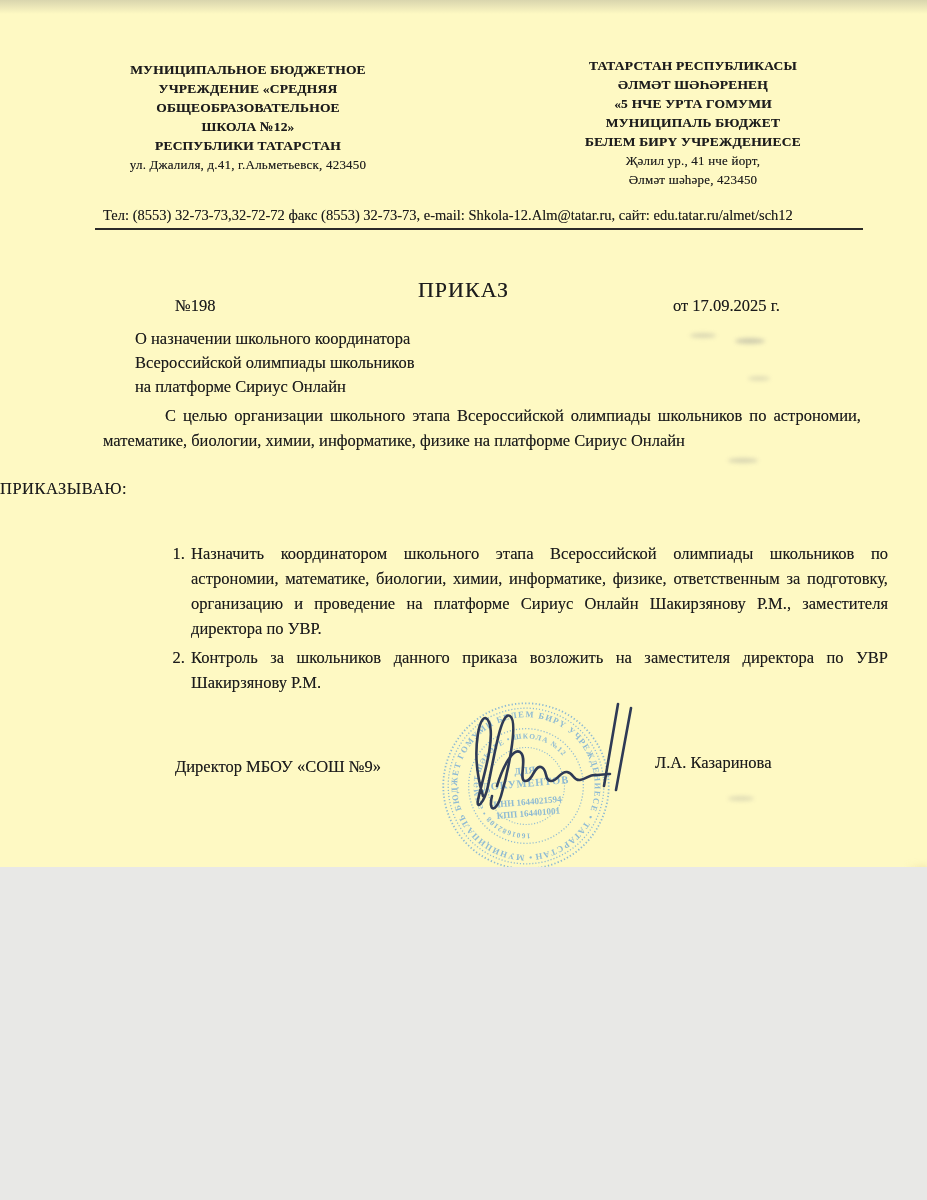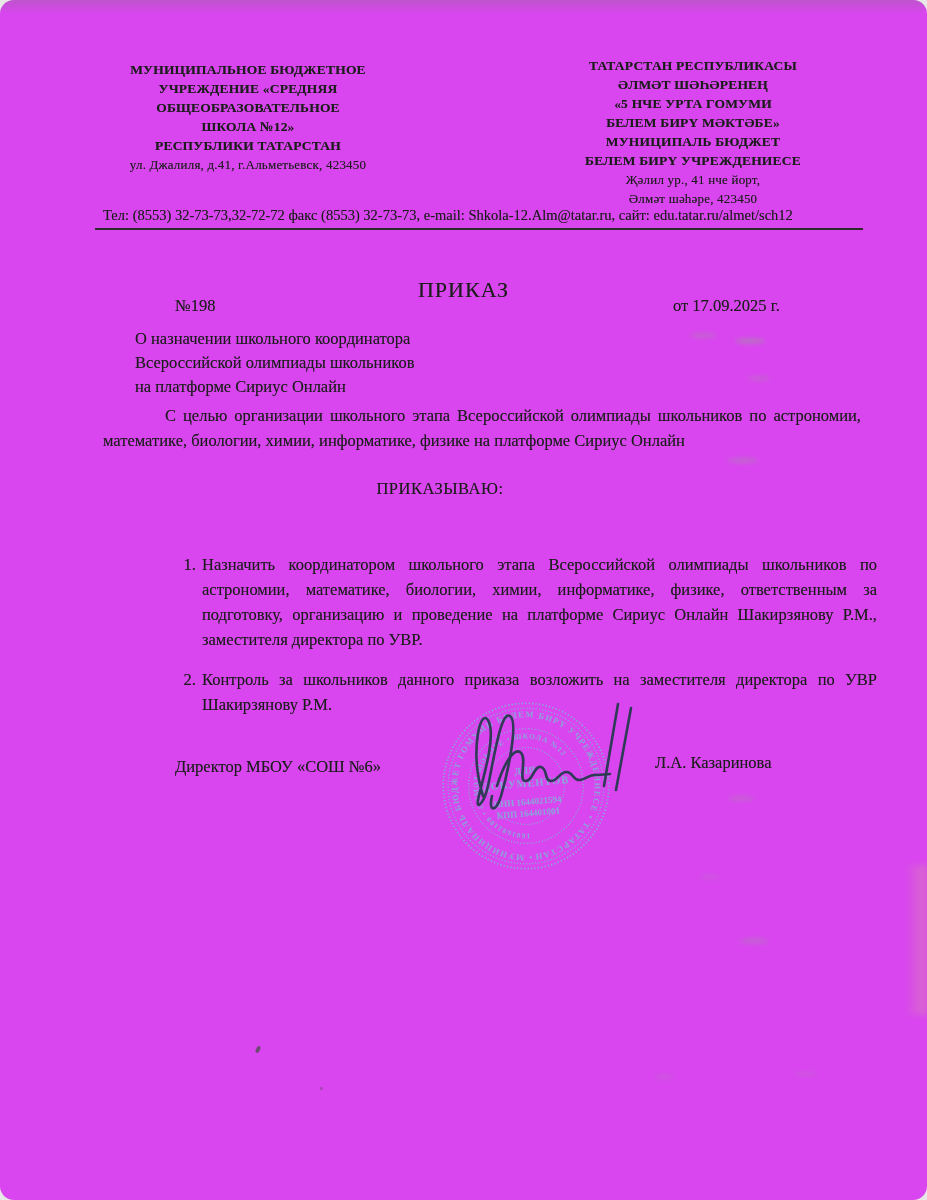--- a/index.html
+++ b/index.html
@@ -1,24 +1,23 @@
 <!DOCTYPE html>
 <html><head>
 <meta charset="utf-8">
 <style>
   html,body{margin:0;padding:0;background:#e8e8e6;}
   .page{
     position:relative;
-    width:927px;height:1200px;
+    width:927px;height:867px;
     margin:0 auto;
-    background:#d946ef;
+    background:#fef9c3;
     overflow:hidden;
     font-family:"Liberation Serif","DejaVu Serif",serif;
     color:#1c1c1c;
-    border-radius:14px;
   }
   .scan-top-edge{
     position:absolute;top:0;left:0;width:100%;height:14px;
     background:linear-gradient(to bottom, rgba(120,120,118,0.28), rgba(120,120,118,0));
   }
   .scan-right-strip{
     position:absolute;right:0;top:865px;width:22px;height:150px;
     background:linear-gradient(to left, rgba(214,190,120,0.30), rgba(214,190,120,0));
     filter:blur(3px);
   }
@@ -51,31 +50,31 @@
     position:absolute;left:135px;top:327px;width:360px;
     font-size:16.5px;line-height:24px;
   }
   .preamble{
     position:absolute;left:103px;top:404px;width:758px;
     font-size:16.5px;line-height:24.5px;
     text-align:justify;text-indent:62px;
   }
   .resolve{
     position:absolute;left:0;top:479px;width:880px;
-    text-align:center;font-size:16.5px;letter-spacing:0.5px;
+    font-size:16.5px;letter-spacing:0.5px;
   }
   .order-list{
     position:absolute;left:155px;top:537px;width:707px;
     font-size:16.5px;line-height:25px;
     margin:0;padding:0 0 0 30px;
   }
   .order-list li{
     text-align:justify;
     padding-left:2px;
-    margin:15px;
+    margin:4px;
   }
   .sig-position{position:absolute;left:175px;top:757px;font-size:16.5px;}
   .sig-name{position:absolute;left:655px;top:753px;font-size:16.5px;}
   .stamp-wrap{position:absolute;left:423px;top:688px;width:240px;height:195px;}
   .stamp-svg{position:absolute;left:5px;top:12px;opacity:0.88;}
   .signature-svg{position:absolute;left:18px;top:0px;}
   .smudge{
     position:absolute;background:#9a9a96;border-radius:50%;
     filter:blur(2px);
   }
@@ -95,21 +94,20 @@
     <div>ОБЩЕОБРАЗОВАТЕЛЬНОЕ</div>
     <div>ШКОЛА №12»</div>
     <div>РЕСПУБЛИКИ ТАТАРСТАН</div>
     <div class="addr">ул. Джалиля, д.41, г.Альметьевск, 423450</div>
   </div>
 
   <div class="header-col header-right txt">
     <div>ТАТАРСТАН РЕСПУБЛИКАСЫ</div>
     <div>ӘЛМӘТ ШӘҺӘРЕНЕҢ</div>
     <div>«5 НЧЕ УРТА ГОМУМИ</div>
-    <div>БЕЛЕМ БИРҮ МӘКТӘБЕ»</div>
     <div>МУНИЦИПАЛЬ БЮДЖЕТ</div>
     <div>БЕЛЕМ БИРҮ УЧРЕЖДЕНИЕСЕ</div>
     <div class="addr">Җәлил ур., 41 нче йорт,</div>
     <div class="addr">Әлмәт шәһәре, 423450</div>
   </div>
 
   <div class="contact-line txt">Тел: (8553) 32-73-73,32-72-72    факс (8553) 32-73-73, e-mail:  Shkola-12.Alm@tatar.ru, сайт: edu.tatar.ru/almet/sch12</div>
   <div class="rule"></div>
 
   <div class="order-title txt">ПРИКАЗ</div>
@@ -124,21 +122,21 @@
 
   <div class="preamble txt">С целью организации школьного этапа Всероссийской олимпиады школьников по астрономии, математике, биологии, химии, информатике, физике на платформе Сириус Онлайн</div>
 
   <div class="resolve txt">ПРИКАЗЫВАЮ:</div>
 
   <ol class="order-list txt">
     <li>Назначить координатором школьного этапа Всероссийской олимпиады школьников по астрономии, математике, биологии, химии, информатике, физике, ответственным за подготовку, организацию и проведение на платформе Сириус Онлайн Шакирзянову Р.М., заместителя директора по УВР.</li>
     <li>Контроль за школьников данного приказа возложить на заместителя директора по УВР Шакирзянову Р.М.</li>
   </ol>
 
-  <div class="sig-position txt">Директор МБОУ «СОШ №6»</div>
+  <div class="sig-position txt">Директор МБОУ «СОШ №9»</div>
   <div class="sig-name txt">Л.А. Казаринова</div>
 
   <div class="stamp-wrap">
     <svg class="stamp-svg" width="196" height="172" viewBox="0 0 210 210">
       <g fill="none" stroke="#7fb2d6" transform="rotate(-5 105 105)">
         <circle cx="105" cy="105" r="101" stroke-width="2.2" stroke-dasharray="1.6,2.6"></circle>
         <circle cx="105" cy="105" r="95" stroke-width="1.6" stroke-dasharray="1.4,2.4"></circle>
         <circle cx="105" cy="105" r="70" stroke-width="1.6" stroke-dasharray="1.4,2.4"></circle>
         <circle cx="105" cy="105" r="47" stroke-width="1.4" stroke-dasharray="1.3,2.2"></circle>
         <path id="ringOuter" d="M 105,189 A 84,84 0 1 1 105.01,189" stroke="none"></path>

